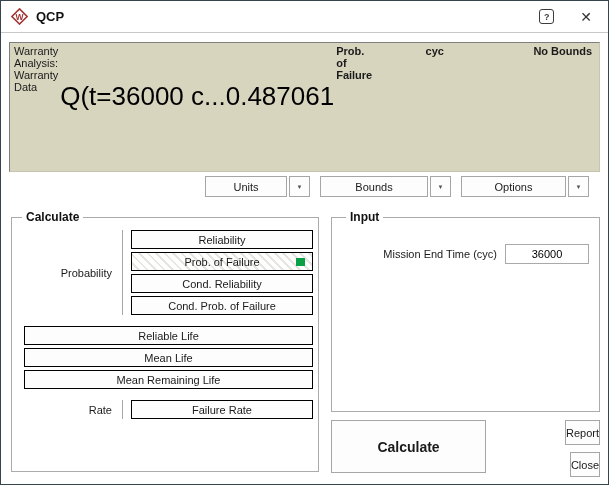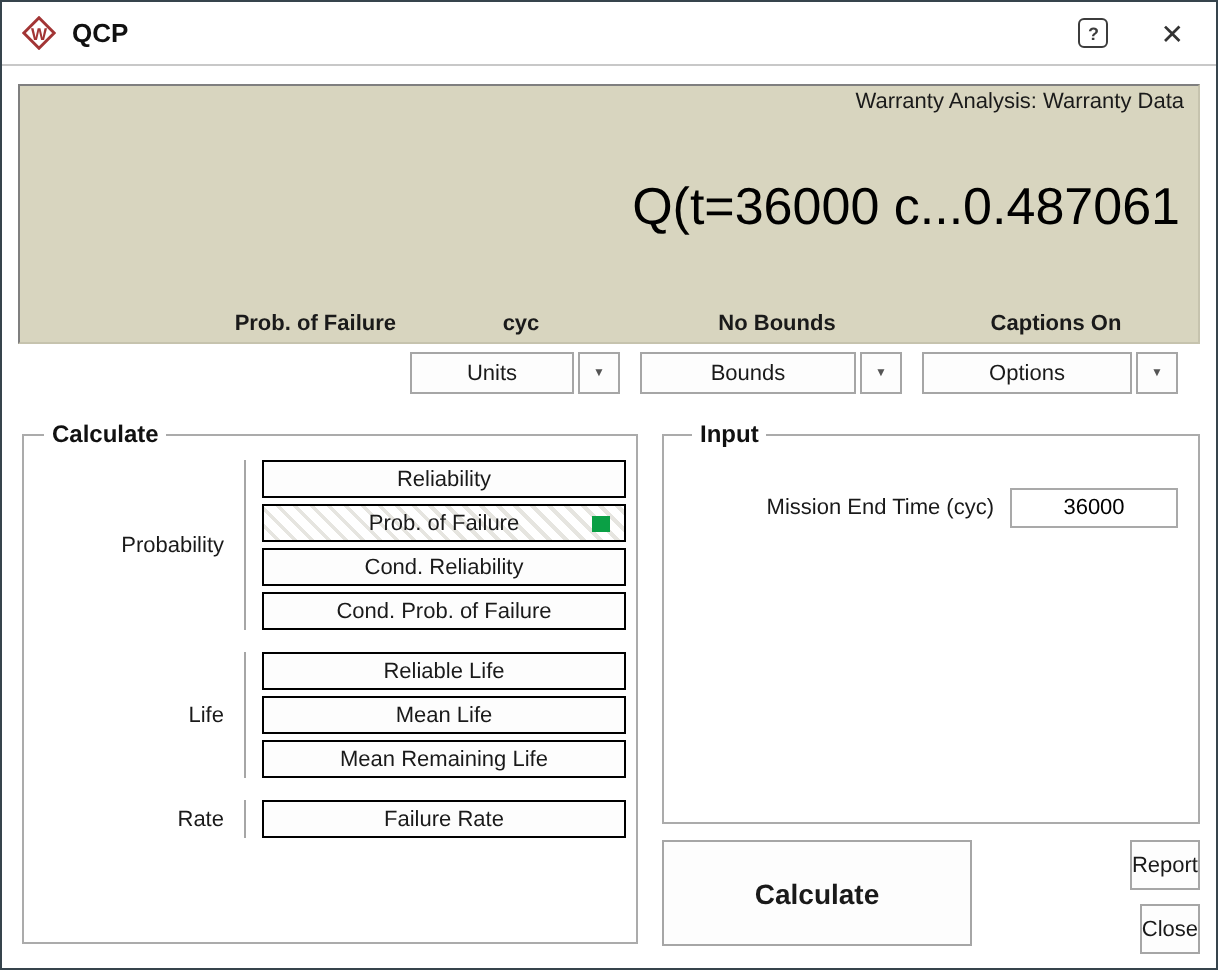--- a/index.html
+++ b/index.html
@@ -38,22 +38,22 @@
   .body { flex: 1; padding: 9px 8px 0 8px; background: #ffffff; }
 
   
   .display-panel {
     height: 130px;
     background: #d8d5bf;
     border-top: 1px solid #7f7f7f;
     border-left: 1px solid #7f7f7f;
     border-right: 1px solid #c6c3ae;
     border-bottom: 1px solid #c6c3ae;
-    padding: 2px 7px 3px 4px;
-    display: flex; flex-direction: column; align-items: flex-end;
+    padding: 2px 7px 18px 4px;
+    display: flex; flex-direction: row;
   }
   .display-header { font-size: 11px; color: #1a1a1a; }
   .display-main {
     flex: 1; display: flex; align-items: center; justify-content: space-between;
     font-size: 26px; color: #000; letter-spacing: 0;
     padding: 0 2px 6px 2px; white-space: nowrap;
   }
   .caption-grid, .dropdown-grid {
     display: grid;
     grid-template-columns: 1fr 105px 131px 128px;
@@ -192,21 +192,20 @@
             <div class="calc-btn selected">
               <span>Prob. of Failure</span>
               <span class="sel-indicator"></span>
             </div>
             <div class="calc-btn">Cond. Reliability</div>
             <div class="calc-btn">Cond. Prob. of Failure</div>
           </div>
         </div>
 
         <div class="calc-section">
-          <div class="calc-label-col">Life</div>
           <div class="calc-btn-col">
             <div class="calc-btn">Reliable Life</div>
             <div class="calc-btn">Mean Life</div>
             <div class="calc-btn">Mean Remaining Life</div>
           </div>
         </div>
 
         <div class="calc-section">
           <div class="calc-label-col">Rate</div>
           <div class="calc-btn-col">

